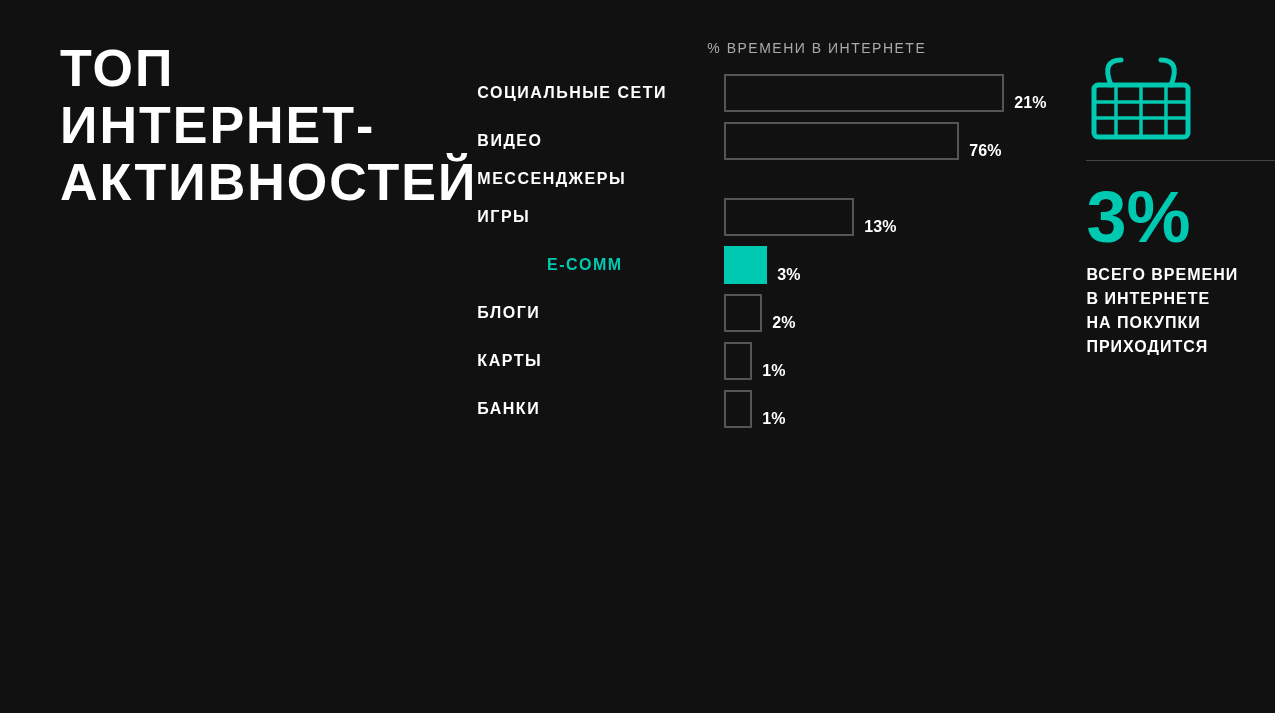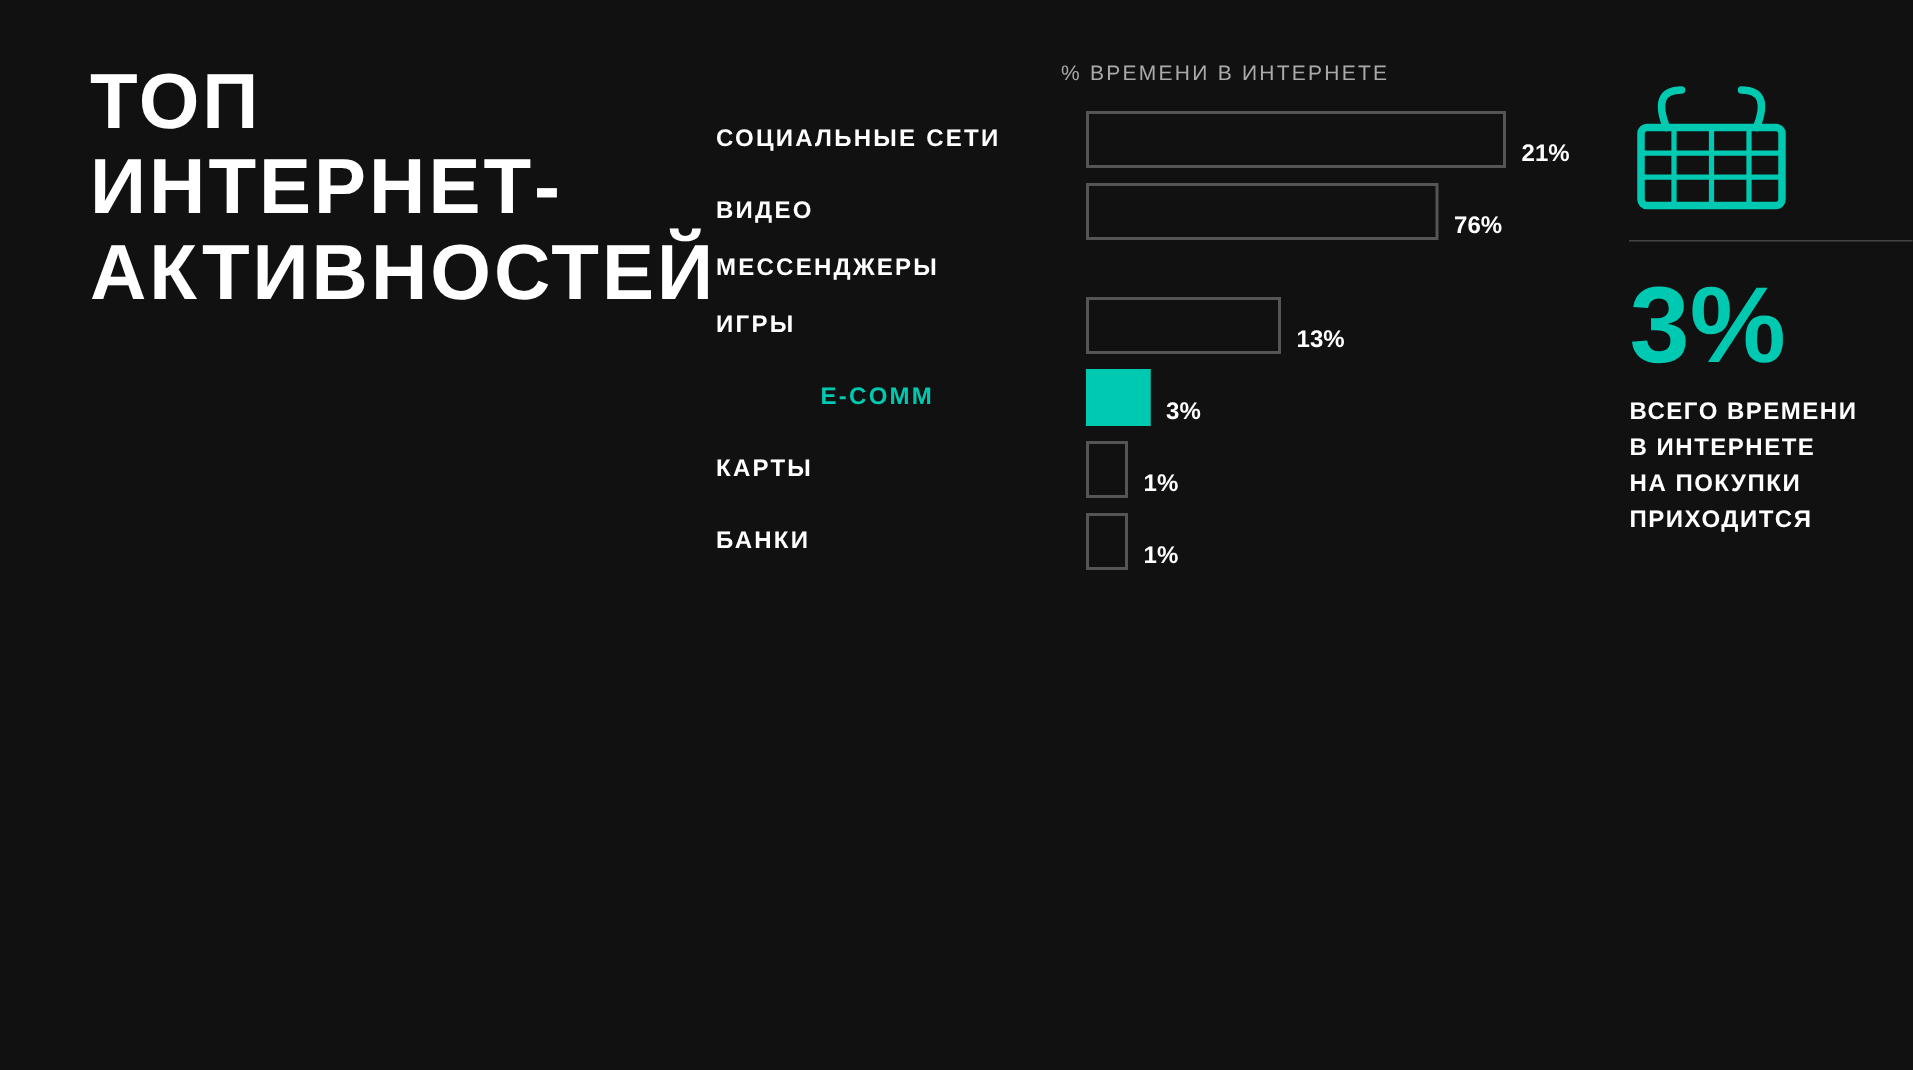--- a/index.html
+++ b/index.html
@@ -186,20 +186,27 @@
             <div class="bar-container">
               <div class="bar" style="width: 130px;"></div>
               <span class="bar-percent">13%</span>
             </div>
           </div>
           <div class="bar-row">
             <div class="row-label highlight">E-COMM</div>
             <div class="bar-container">
               <div class="bar highlight" style="width: 43px;"></div>
               <span class="bar-percent">3%</span>
+            </div>
+          </div>
+          <div class="bar-row">
+            <div class="row-label">БЛОГИ</div>
+            <div class="bar-container">
+              <div class="bar" style="width: 38px;"></div>
+              <span class="bar-percent">2%</span>
             </div>
           </div>
           <div class="bar-row">
             <div class="row-label">КАРТЫ</div>
             <div class="bar-container">
               <div class="bar" style="width: 28px;"></div>
               <span class="bar-percent">1%</span>
             </div>
           </div>
           <div class="bar-row">

